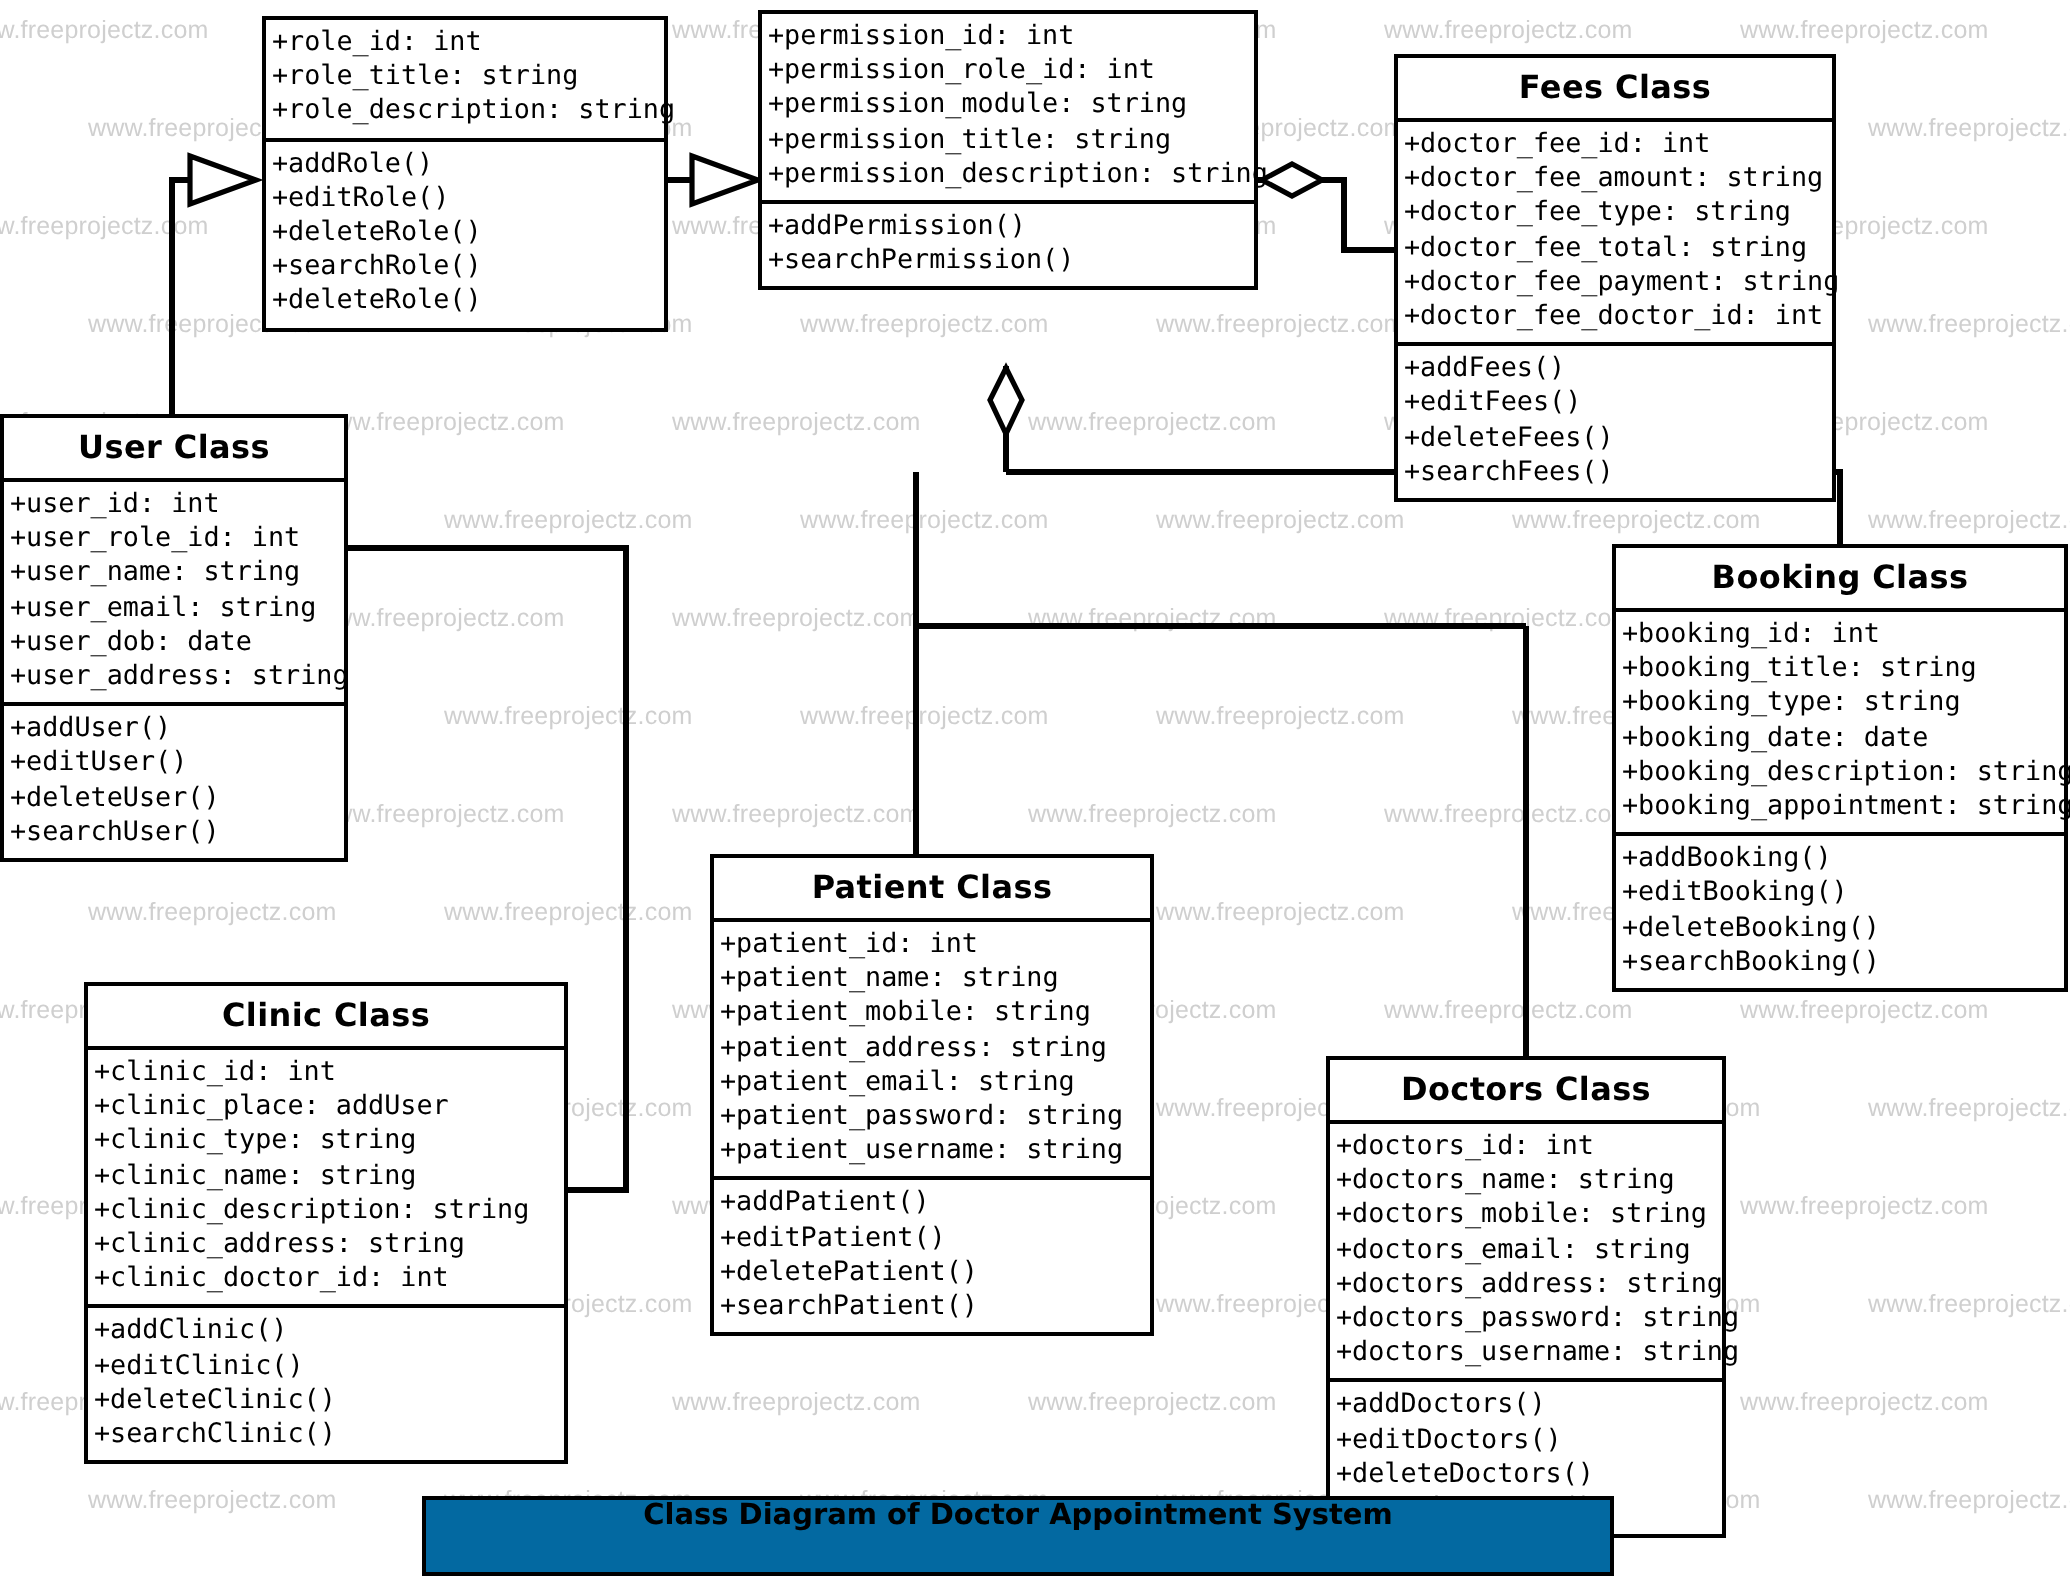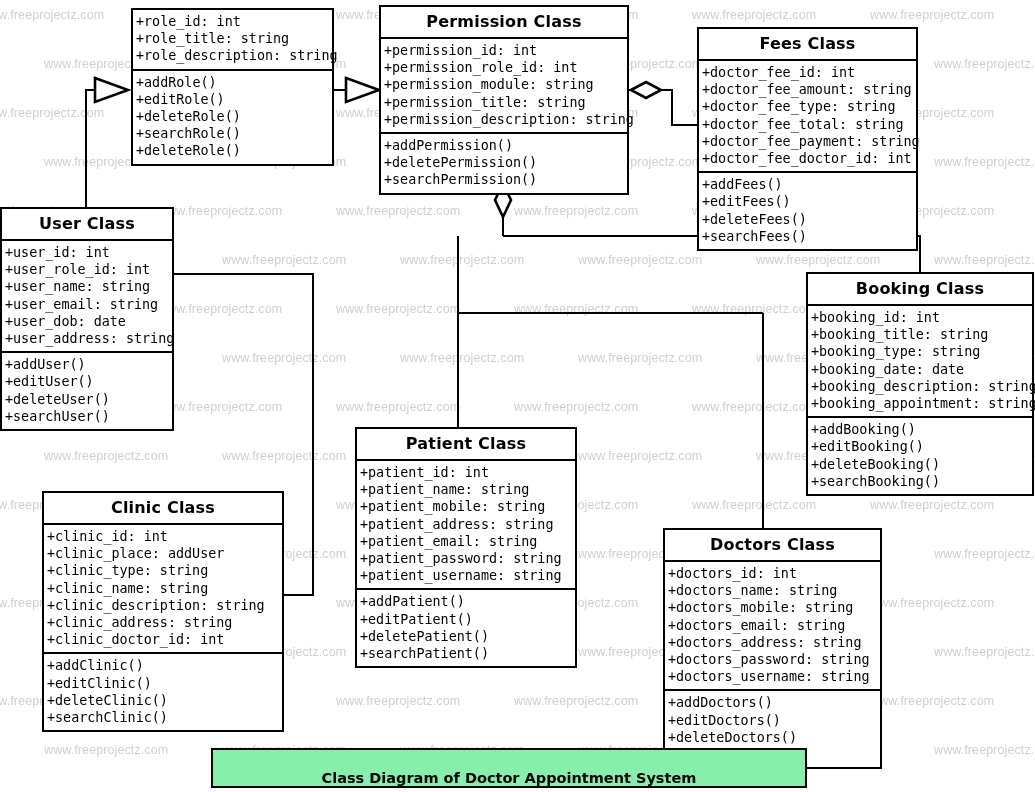--- a/index.html
+++ b/index.html
@@ -21,22 +21,22 @@
   .cls .title{font-family:"DejaVu Sans",sans-serif;font-weight:bold;
               font-size:16px;text-align:center;padding:5px 2px 6px;
               border-bottom:2.5px solid #000;color:#000;letter-spacing:.2px;}
   .cls .sect{padding:3px 2px 4px 3px;}
   .cls .sect.attrs{border-bottom:2.5px solid #000;}
   .cls .row{font-family:"DejaVu Sans Mono",monospace;font-size:13.4px;
             line-height:17.2px;color:#000;white-space:nowrap;}
 
   
   #caption{position:absolute;left:211px;top:748px;width:592px;height:36px;
-           border:2.5px solid #000;background:#86efac;z-index:4;
-           display:flex;align-items:flex-end;justify-content:center;}
+           border:2.5px solid #000;background:#0369a1;z-index:4;
+           display:flex;align-items:flex-start;justify-content:center;}
   #caption span{font-family:"DejaVu Sans",sans-serif;font-weight:bold;
                 font-size:14.5px;color:#000;}
 </style>
 </head>
 <body>
 
 <div id="watermarks">
     <div class="wm" style="left: -20px; top: 8px; color: rgb(207, 207, 207);">www.freeprojectz.com</div>
     <div class="wm" style="left: 158px; top: 8px; color: rgb(207, 207, 207);">www.freeprojectz.com</div>
     <div class="wm" style="left: 336px; top: 8px; color: rgb(207, 207, 207);">www.freeprojectz.com</div>
@@ -181,31 +181,29 @@
   <div class="sect methods">
     <div class="row">+addRole()</div>
     <div class="row">+editRole()</div>
     <div class="row">+deleteRole()</div>
     <div class="row">+searchRole()</div>
     <div class="row">+deleteRole()</div>
   </div>
 </div>
 
 <div class="cls" id="box-permission" style="left:379px;top:5px;width:250px;">
-  <div class="title">Permission Class</div>
   <div class="sect attrs">
     <div class="row">+permission_id: int</div>
     <div class="row">+permission_role_id: int</div>
     <div class="row">+permission_module: string</div>
     <div class="row">+permission_title: string</div>
     <div class="row">+permission_description: string</div>
   </div>
   <div class="sect methods">
     <div class="row">+addPermission()</div>
-    <div class="row">+deletePermission()</div>
     <div class="row">+searchPermission()</div>
   </div>
 </div>
 
 <div class="cls" id="box-fees" style="left:697px;top:27px;width:221px;">
   <div class="title">Fees Class</div>
   <div class="sect attrs">
     <div class="row">+doctor_fee_id: int</div>
     <div class="row">+doctor_fee_amount: string</div>
     <div class="row">+doctor_fee_type: string</div>
@@ -288,21 +286,21 @@
     <div class="row">+clinic_doctor_id: int</div>
   </div>
   <div class="sect methods">
     <div class="row">+addClinic()</div>
     <div class="row">+editClinic()</div>
     <div class="row">+deleteClinic()</div>
     <div class="row">+searchClinic()</div>
   </div>
 </div>
 
-<div class="cls" id="box-doctors" style="left:663px;top:528px;width:219px;">
+<div class="cls" id="box-doctors" style="left:663px;top:528px;width:200px;">
   <div class="title">Doctors Class</div>
   <div class="sect attrs">
     <div class="row">+doctors_id: int</div>
     <div class="row">+doctors_name: string</div>
     <div class="row">+doctors_mobile: string</div>
     <div class="row">+doctors_email: string</div>
     <div class="row">+doctors_address: string</div>
     <div class="row">+doctors_password: string</div>
     <div class="row">+doctors_username: string</div>
   </div>

